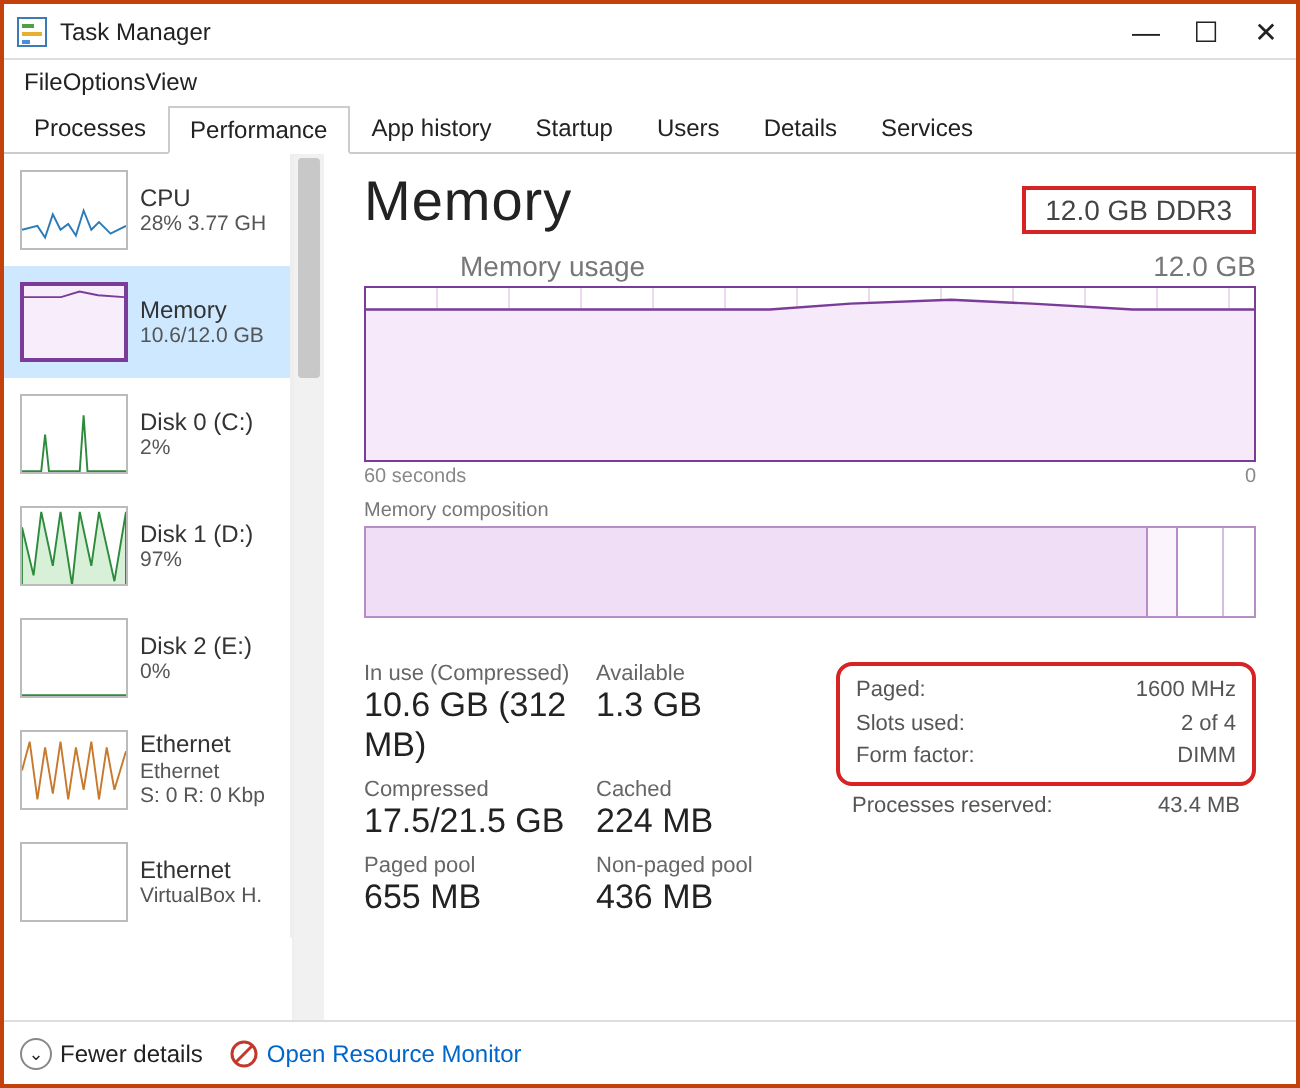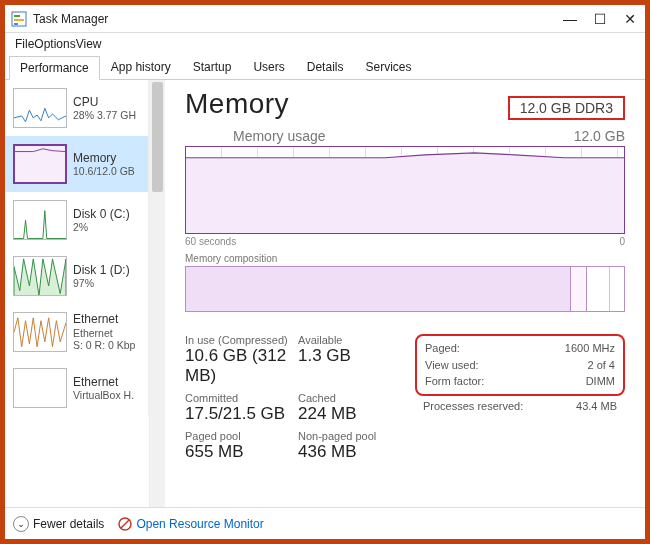--- a/index.html
+++ b/index.html
@@ -1,17 +1,17 @@
 <!DOCTYPE html>
 <html><head>
 <meta charset="utf-8">
 <style>
   * { box-sizing: border-box; }
   html, body { margin:0; padding:0; font-family: "Segoe UI", Arial, sans-serif; font-size:12px; color:#222; background:#fff; }
-  .window { width:650px; height:544px; border:5px solid #c2410c; position:relative; display:flex; flex-direction:column; background:#fff;}
+  .window { width:650px; height:544px; border:2px solid #c2410c; position:relative; display:flex; flex-direction:column; background:#fff;}
   .titlebar { height:28px; display:flex; align-items:center; padding-left:6px; border-bottom:1px solid #ddd;}
   .titlebar .icon { width:16px; height:16px; margin-right:6px; }
   .title { font-size:12px; flex:1;}
   .win-controls { display:flex; }
   .win-btn { width:30px; height:28px; display:flex; align-items:center; justify-content:center; font-size:14px;}
   .menubar { height:22px; display:flex; align-items:center; padding:0 10px; font-size:12px;}
   .tabs { display:flex; border-bottom:1px solid #ccc; padding-left:4px;}
   .tab { padding:4px 10px; border:1px solid transparent; border-bottom:none; font-size:12px;}
   .tab.active { border:1px solid #ccc; border-bottom:1px solid #fff; background:#fff; position:relative; top:1px;}
   .body { flex:1; display:flex; overflow:hidden;}
@@ -69,20 +69,21 @@
     </div>
   </div>
 
   <div class="menubar">
     <span>File</span>
     <span>Options</span>
     <span>View</span>
   </div>
 
   <div class="tabs">
+    <div class="tab">Processes</div>
     <div class="tab active">Performance</div>
     <div class="tab">App history</div>
     <div class="tab">Startup</div>
     <div class="tab">Users</div>
     <div class="tab">Details</div>
     <div class="tab">Services</div>
   </div>
 
   <div class="body">
 
@@ -120,20 +121,29 @@
           <div class="thumb"><svg viewBox="0 0 54 40">
                 <polygon points="0,40 0,10 6,35 10,2 16,30 20,2 26,40 30,2 36,30 40,2 48,38 54,2 54,40" fill="#d8efd8" stroke="#2e8b3d" stroke-width="1"></polygon>
               </svg></div>
           <div class="side-text">
               <span class="t1">Disk 1 (D:)</span>
               <span class="t2">97%</span>
             </div>
         </div>
         <div class="side-item">
           <div class="thumb"><svg viewBox="0 0 54 40">
+                <line x1="0" y1="39" x2="54" y2="39" stroke="#2e8b3d" stroke-width="1"></line>
+              </svg></div>
+          <div class="side-text">
+              <span class="t1">Disk 2 (E:)</span>
+              <span class="t2">0%</span>
+            </div>
+        </div>
+        <div class="side-item">
+          <div class="thumb"><svg viewBox="0 0 54 40">
                 <polyline points="0,20 4,5 8,35 12,8 16,32 20,5 24,35 28,8 32,30 36,5 40,35 44,8 48,30 54,10" fill="none" stroke="#c77a2e" stroke-width="1"></polyline>
               </svg></div>
           <div class="side-text">
               <span class="t1">Ethernet</span>
               <span class="t2">Ethernet</span>
               <span class="t2">S: 0 R: 0 Kbp</span>
             </div>
         </div>
         <div class="side-item">
           <div class="thumb"></div>
@@ -181,21 +191,21 @@
         <div class="stats-left">
           <div class="stat">
               <div class="lbl">In use (Compressed)</div>
               <div class="val">10.6 GB (312 MB)</div>
             </div>
           <div class="stat">
               <div class="lbl">Available</div>
               <div class="val">1.3 GB</div>
             </div>
           <div class="stat">
-              <div class="lbl">Committed</div>
+              <div class="lbl">Compressed</div>
               <div class="val">17.5/21.5 GB</div>
             </div>
           <div class="stat">
               <div class="lbl">Cached</div>
               <div class="val">224 MB</div>
             </div>
           <div class="stat">
               <div class="lbl">Paged pool</div>
               <div class="val">655 MB</div>
             </div>
@@ -204,21 +214,21 @@
               <div class="val">436 MB</div>
             </div>
         </div>
         <div class="stats-right">
           <div class="kv-highlight">
             <div class="kv">
                 <span>Paged:</span>
                 <span>1600 MHz</span>
               </div>
             <div class="kv">
-                <span>View used:</span>
+                <span>Slots used:</span>
                 <span>2 of 4</span>
               </div>
             <div class="kv">
                 <span>Form factor:</span>
                 <span>DIMM</span>
               </div>
           </div>
           <div class="kv" style="padding:2px 8px;">
               <span>Processes reserved:</span>
               <span>43.4 MB</span>

